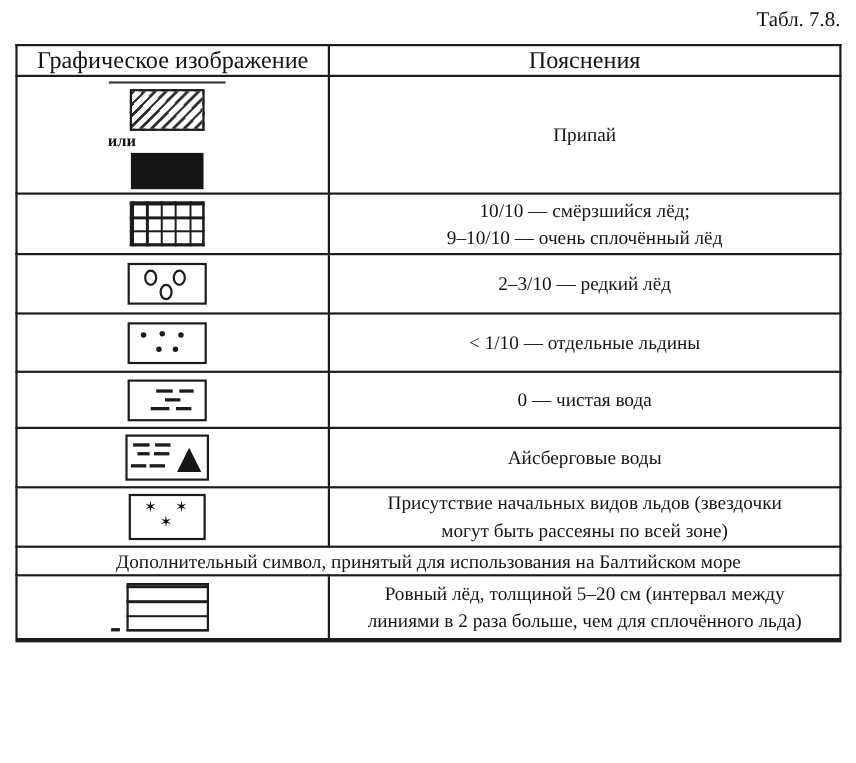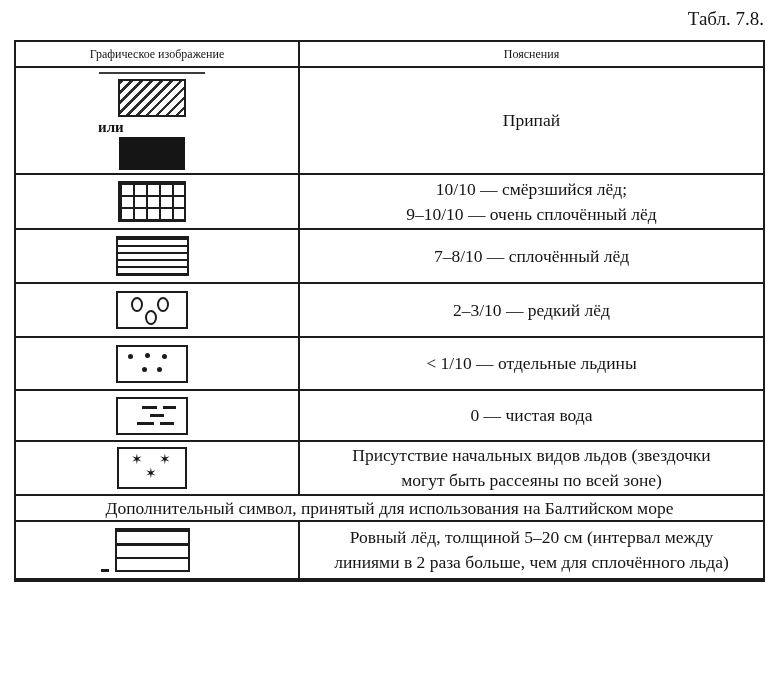--- a/index.html
+++ b/index.html
@@ -9,21 +9,21 @@
   }
   .caption{position:absolute;top:8px;right:14px;font-size:19px;}
   table.ice{
     position:absolute;left:14px;top:40px;width:749px;
     border-collapse:collapse;table-layout:fixed;
   }
   col.c1{width:284px;} col.c2{width:465px;}
   td{border:2px solid #1c1c1c;text-align:center;vertical-align:middle;padding:0;background:#fff;}
   tr.last td{border-bottom-width:4px;}
   td.exp{font-size:17.5px;line-height:25px;white-space:pre-line;padding:0 2px;}
-  tr.head td{height:24px;font-size:12px;}
+  tr.head td{height:24px;font-size:22px;}
   tr.r1 td{height:105px;} tr.r2 td{height:53px;} tr.r3 td{height:52px;}
   tr.r4 td{height:51px;} tr.r5 td{height:52px;} tr.r6 td{height:51px;}
   tr.r7 td{height:49px;} tr.r8 td{height:52px;} tr.r9 td{height:52px;}
   tr.r10 td{height:24px;font-size:17.5px;margin-top:40px;} tr.r11 td{height:56px;}
   td.sym{padding-right:10px;}
 
   .box{border:2px solid #1c1c1c;margin:0 auto;position:relative;background:#fff;}
   
   .fastwrap{display:flex;flex-direction:column;align-items:center;width:112px;margin:0 auto;}
   .shoreline{width:106px;height:2px;background:#3a3a3a;margin-bottom:5px;}
@@ -86,26 +86,20 @@
   </tr>
 
   <tr class="r2">
     <td class="sym">
       <div class="box grid"></div>
     </td>
     <td class="exp">10/10 — смёрзшийся лёд;
 9–10/10 — очень сплочённый лёд</td>
   </tr>
 
-  <tr class="r3">
-    <td class="sym">
-      <div class="box stripes"></div>
-    </td>
-    <td class="exp">7–8/10 — сплочённый лёд</td>
-  </tr>
 
 
   <tr class="r5">
     <td class="sym">
       <div class="box marks circles">
         <i style="left:13px;top:4px"></i>
         <i style="left:39px;top:4px"></i>
         <i style="left:27px;top:17px"></i>
       </div>
     </td>
@@ -131,20 +125,34 @@
         <i style="left:24px;top:7px;width:15px"></i>
         <i style="left:45px;top:7px;width:13px"></i>
         <i style="left:32px;top:15px;width:14px"></i>
         <i style="left:19px;top:23px;width:17px"></i>
         <i style="left:42px;top:23px;width:14px"></i>
       </div>
     </td>
     <td class="exp">0 — чистая вода</td>
   </tr>
 
+  <tr class="r8">
+    <td class="sym">
+      <div class="box marks berg">
+        <i style="left:5px;top:6px;width:15px"></i>
+        <i style="left:25px;top:6px;width:14px"></i>
+        <i style="left:9px;top:14px;width:11px"></i>
+        <i style="left:24px;top:14px;width:14px"></i>
+        <i style="left:3px;top:25px;width:14px"></i>
+        <i style="left:20px;top:25px;width:14px"></i>
+        <i class="tri"></i>
+      </div>
+    </td>
+    <td class="exp">Айсберговые воды</td>
+  </tr>
 
   <tr class="r9">
     <td class="sym">
       <div class="box marks stars">
         <span style="left:12px;top:3px">✶</span>
         <span style="left:40px;top:3px">✶</span>
         <span style="left:26px;top:17px">✶</span>
       </div>
     </td>
     <td class="exp">Присутствие начальных видов льдов (звездочки

